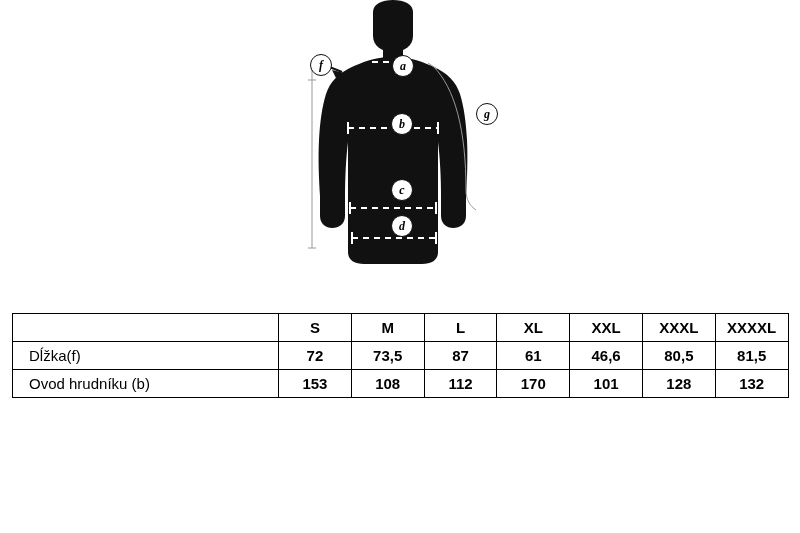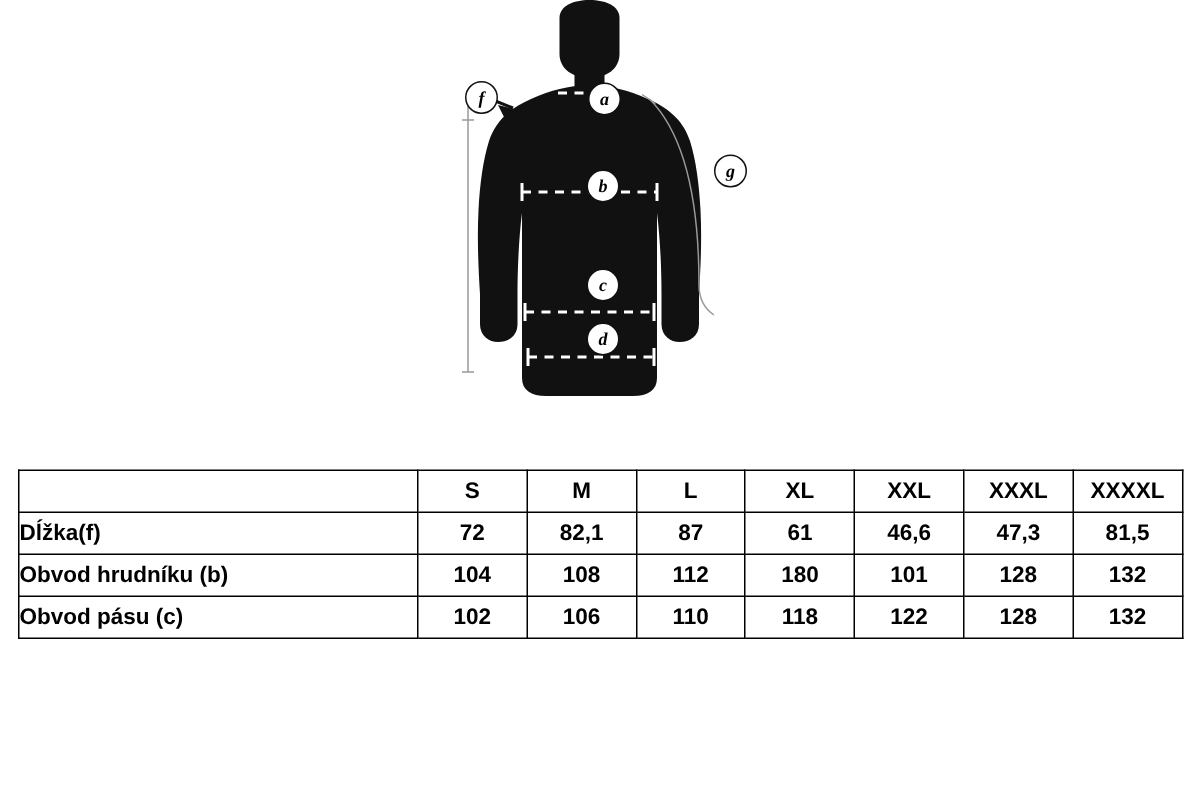--- a/index.html
+++ b/index.html
@@ -61,22 +61,22 @@
     border: 1px solid #000000;
     height: 28px;
     font-size: 15px;
     text-align: center;
     padding: 0 4px;
     box-sizing: border-box;
     font-weight: bold;
   }
   #size-table td.row-label {
     text-align: left;
-    padding-left: 0;
-    font-weight: bold;
+    padding-left: 16px;
+    font-weight: normal;
   }
   #size-table th.corner {
     border: 1px solid #000000;
   }
   col.labelcol { width: 266px; }
   col.sizecol { width: 72.8px; }
 </style>
 </head>
 <body>
 
@@ -177,41 +177,31 @@
       <th>XL</th>
       <th>XXL</th>
       <th>XXXL</th>
       <th>XXXXL</th>
     </tr>
   </thead>
   <tbody>
     <tr>
       <td class="row-label">Dĺžka(f)</td>
       <td>72</td>
-      <td>82,1</td>
+      <td>73,5</td>
       <td>87</td>
       <td>61</td>
       <td>46,6</td>
-      <td>47,3</td>
+      <td>80,5</td>
       <td>81,5</td>
     </tr>
     <tr>
-      <td class="row-label">Obvod hrudníku (b)</td>
-      <td>104</td>
+      <td class="row-label">Ovod hrudníku (b)</td>
+      <td>153</td>
       <td>108</td>
       <td>112</td>
-      <td>180</td>
+      <td>170</td>
       <td>101</td>
-      <td>128</td>
-      <td>132</td>
-    </tr>
-    <tr>
-      <td class="row-label">Obvod pásu (c)</td>
-      <td>102</td>
-      <td>106</td>
-      <td>110</td>
-      <td>118</td>
-      <td>122</td>
       <td>128</td>
       <td>132</td>
     </tr>
   </tbody>
 </table>
 
 </body></html>

